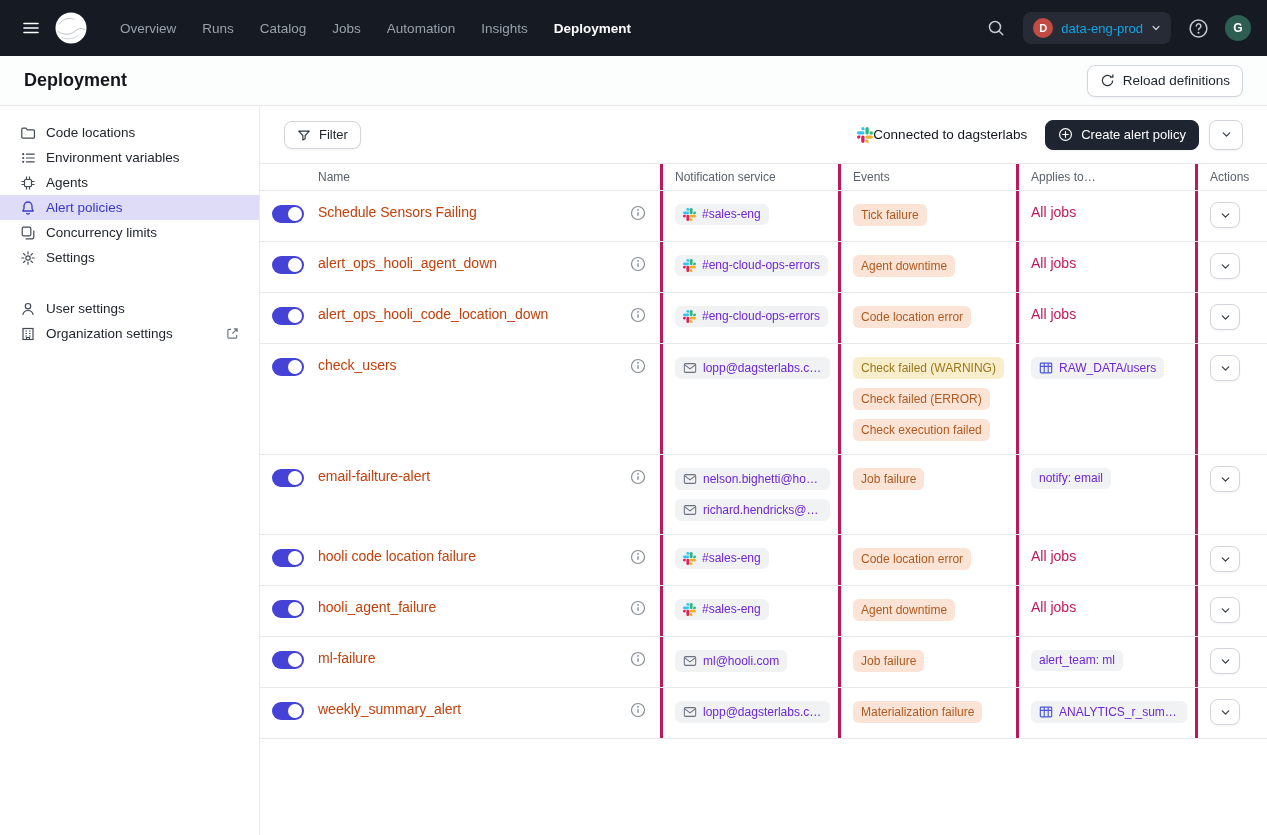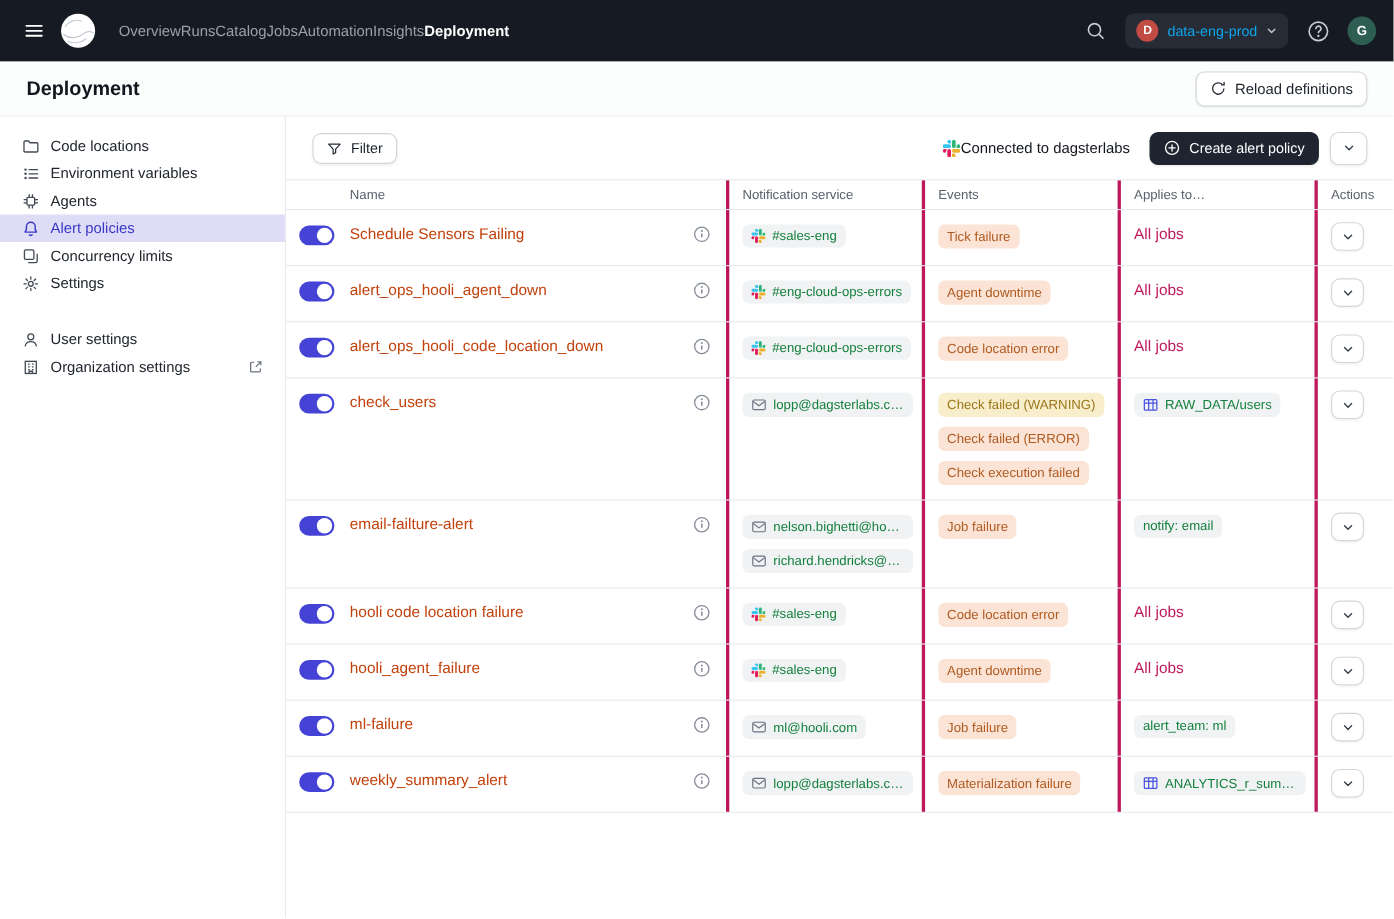--- a/index.html
+++ b/index.html
@@ -4,21 +4,21 @@
 <style>
   html,body{margin:0;padding:0;background:#fff}
   body{width:1267px;height:835px;overflow:hidden;font-family:"Liberation Sans",sans-serif;
        -webkit-font-smoothing:antialiased;color:#161A22}
   .app{width:1267px;height:835px;display:flex;flex-direction:column}
 
   
   .topnav{height:56px;background:#161A22;display:flex;align-items:center;padding:0 16px;box-sizing:border-box;flex-shrink:0}
   .iconbtn{display:flex;align-items:center;justify-content:center;width:30px;height:30px;cursor:pointer}
   .logo{width:34px;height:34px;margin:0 12px 0 8px;display:flex}
-  .nav-links{display:flex;margin-left:8px}
+  .nav-links{display:flex;gap:26px;margin-left:20px}
   .nav-link{color:#99A1AC;font-size:13.5px;cursor:pointer;white-space:nowrap}
   .nav-link.active{color:#fff;font-weight:700}
   .topnav-right{margin-left:auto;display:flex;align-items:center;gap:12px}
   .deploy-pill{display:flex;align-items:center;gap:8px;background:#262B35;border-radius:8px;height:32px;padding:0 10px;cursor:pointer}
   .d-badge{width:20px;height:20px;border-radius:50%;background:var(--deployment-badge,#C24B43);color:#fff;font-size:11px;font-weight:700;display:flex;align-items:center;justify-content:center}
   .deploy-label{color:#0ea5e9;font-size:13px}
   .avatar{width:26px;height:26px;border-radius:50%;background:#2E5E52;color:#fff;font-size:12px;font-weight:700;display:flex;align-items:center;justify-content:center;cursor:pointer}
 
   
   .pagehead{height:50px;display:flex;align-items:center;justify-content:space-between;padding:0 24px;
@@ -64,21 +64,21 @@
   .trow .c-actions{padding-top:11px}
   .pname{font-size:14px;color:#c2410c}
   .applies-text{font-size:14px;color:#be185d}
   .iinfo{display:flex;cursor:pointer;margin-top:1px}
   .toggle{width:32px;height:18px;border-radius:9px;background:var(--accent,#4543D6);position:relative;cursor:pointer;margin-top:1px}
   .toggle .knob{position:absolute;right:2px;top:2px;width:14px;height:14px;border-radius:50%;background:#fff}
   .badge{display:inline-block;padding:4px 8px;border-radius:6px;font-size:12px;line-height:14px;
          background:var(--badge-error-bg,#FBE4D5);color:var(--badge-error-text,#AF5A21);width:max-content;max-width:100%}
   .badge.warning{background:var(--badge-warning-bg,#F9EECB);color:var(--badge-warning-text,#9A771B)}
   .chip{display:inline-flex;align-items:flex-end;gap:6px;background:#F0F2F4;border-radius:6px;padding:4px 8px;
-        font-size:12px;line-height:13px;color:#15803d;max-width:100%;box-sizing:border-box}
+        font-size:12px;line-height:13px;color:#6d28d9;max-width:100%;box-sizing:border-box}
   .chip .icon{display:flex;flex-shrink:0}
   .chip .lbl{overflow:hidden;text-overflow:ellipsis;white-space:nowrap}
 </style>
 </head>
 <body>
 
 <div class="app">
 
   <div class="topnav">
     <div class="iconbtn">

